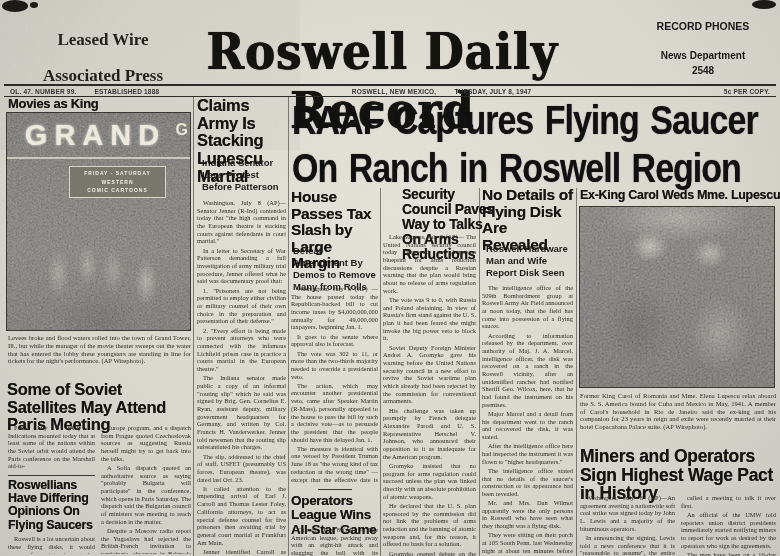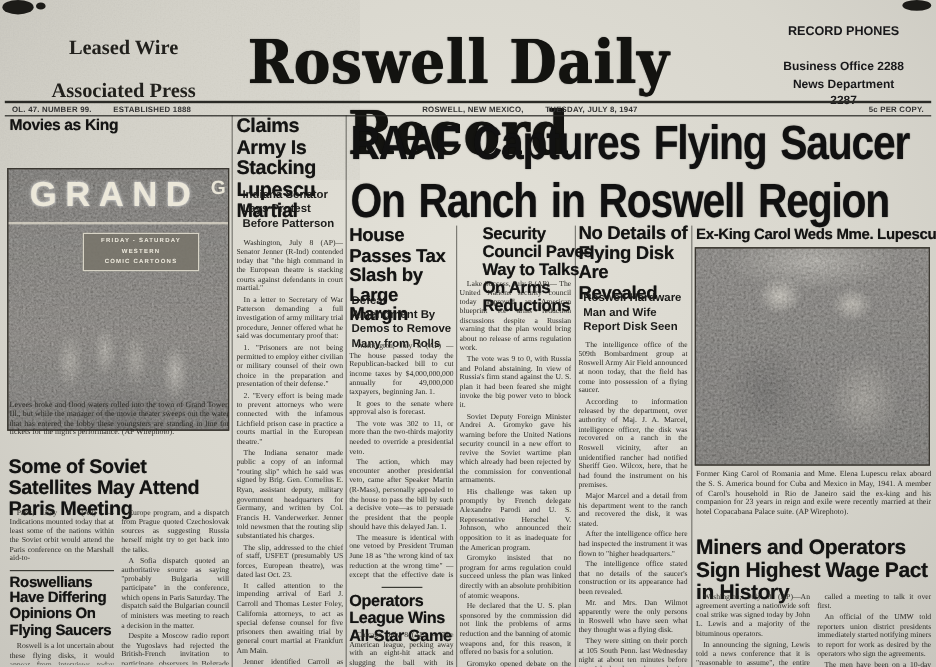--- a/index.html
+++ b/index.html
@@ -88,44 +88,43 @@
   <div class="artifact" style="left:30px; top:2px; width:8px; height:6px;"></div>
   <div class="artifact" style="right:4px; top:0; width:24px; height:9px;"></div>
 
   <div class="abs wire">
     <div>Leased Wire</div>
     <div>Associated Press</div>
   </div>
   <div class="abs masthead-title">Roswell Daily Record</div>
   <div class="abs phones">
     <div class="ph-title">RECORD PHONES</div>
-    <div class="ph-line">Business Office 2288</div>
     <div class="ph-line">News Department</div>
-    <div class="ph-line">2287</div>
+    <div class="ph-line">2548</div>
   </div>
 
   <div class="abs dateline">
     <span>
       <span>OL. 47. NUMBER 99.</span><span class="dl-gap"></span><span>ESTABLISHED 1888</span>
     </span>
     <span>
       <span>ROSWELL, NEW MEXICO,</span><span class="dl-gap"></span><span>TUESDAY, JULY 8, 1947</span>
     </span>
     <span>5c PER COPY.</span>
   </div>
 
   <div class="vrule" style="left:193px; top:96px; height:460px;"></div>
   <div class="vrule" style="left:288px; top:96px; height:460px;"></div>
   <div class="vrule" style="left:380px; top:188px; height:368px;"></div>
   <div class="vrule" style="left:479px; top:188px; height:368px;"></div>
   <div class="vrule" style="left:576px; top:188px; height:368px;"></div>
 
   <div class="abs h-col" style="left:8px; top:97px; width:184px; font-size:13px;">Movies as King</div>
 
-  <div class="photo" style="left:6px; top:112px; width:185px; height:219px;margin-top:28px;">
+  <div class="photo" style="left:6px; top:112px; width:185px; height:219px;">
     <div class="blobs" style="background:
       radial-gradient(ellipse 16px 34px at 28% 74%, rgba(200,194,178,.55), rgba(200,194,178,0) 70%),
       radial-gradient(ellipse 14px 30px at 44% 70%, rgba(212,206,190,.5), rgba(212,206,190,0) 70%),
       radial-gradient(ellipse 15px 32px at 58% 73%, rgba(190,184,168,.5), rgba(190,184,168,0) 70%),
       radial-gradient(ellipse 16px 34px at 76% 78%, rgba(222,216,200,.6), rgba(222,216,200,0) 70%),
       radial-gradient(ellipse 60px 40px at 50% 95%, rgba(30,28,24,.6), rgba(30,28,24,0) 75%),
       linear-gradient(180deg, #3e3b35 0%, #4c4841 30%, #555048 65%, #403d37 100%);"></div>
     <svg>
       <filter id="grain1">
           <feTurbulence type="fractalNoise" baseFrequency="0.55" numOctaves="3" seed="11"></feTurbulence>

